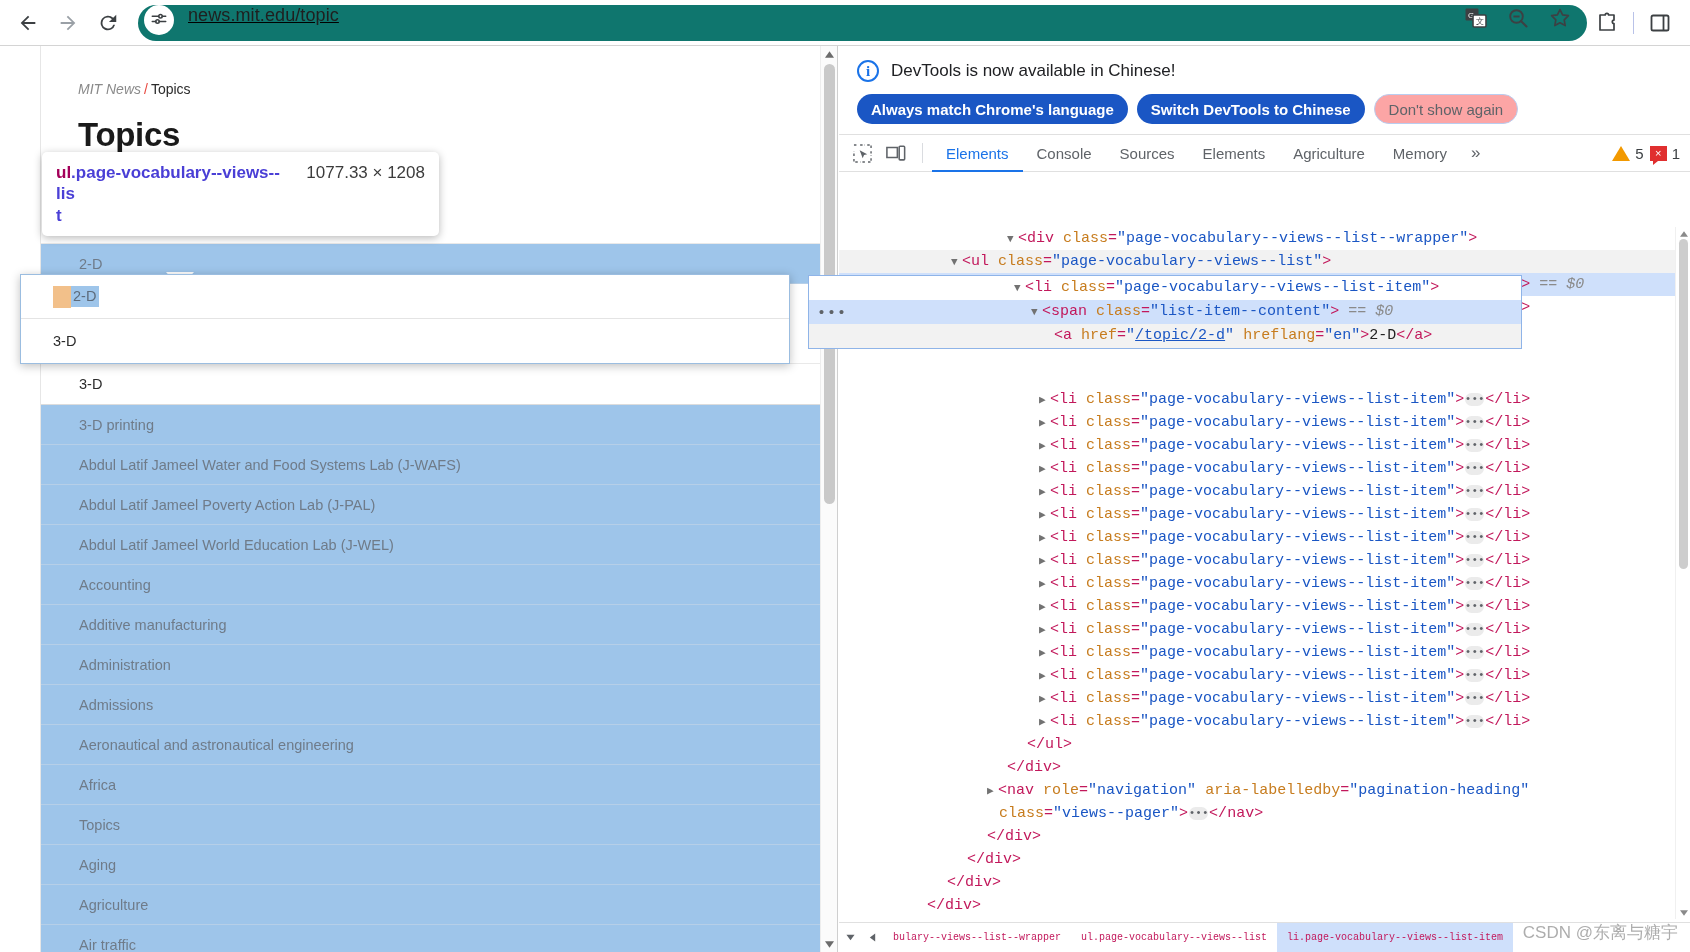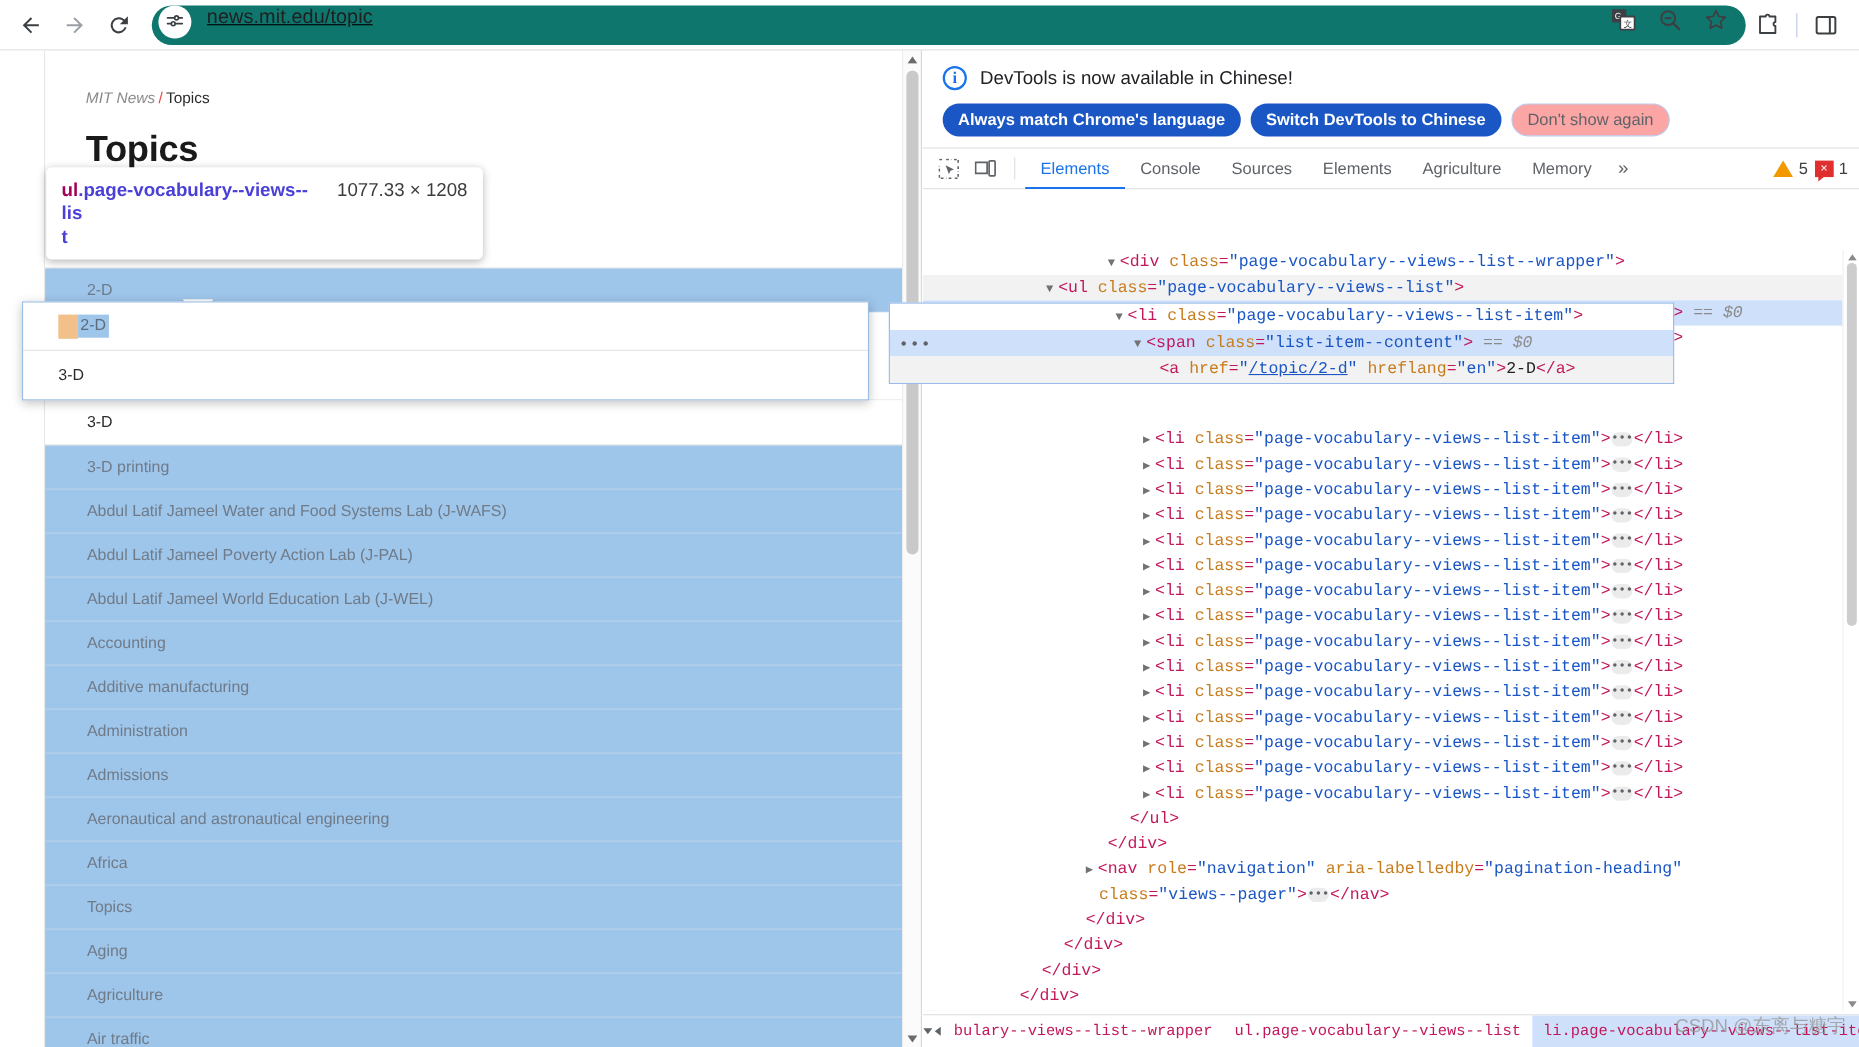--- a/index.html
+++ b/index.html
@@ -214,21 +214,21 @@
   .dt-scroll-thumb {
     position:absolute; left:3px; top: 12px; width:9px; height: 330px;
     background:#cdcdcd; border-radius:5px;
   }
   .dt-scroll-arrow { position:absolute; left:0; width:15px; height:13px; display:flex; align-items:center; justify-content:center; }
 
   
   .dt-crumbs {
     position:absolute; left:0; bottom:0; width: 851px; height: 30px;
     border-top:1px solid #e0e0e0; background:#ffffff;
-    display:flex; align-items:center; font-family:"Liberation Mono", monospace; font-size:14px;
+    display:flex; align-items:center; font-family:"Liberation Mono", monospace; font-size:10px;
     overflow:hidden;
   }
   .crumb-scrollbtn { width: 22px; height:30px; display:flex; align-items:center; justify-content:center; color:#5f6368; }
   .crumb {
     padding: 0 10px; height: 30px; display:flex; align-items:center; color:#c2185b; white-space:nowrap;
   }
   .crumb.selected { background:#cfe0fb; }
 
   
   .dt-leftstripe { position:absolute; left:0; top:181px; width: 12px; height:692px; background:#ffffff; }

